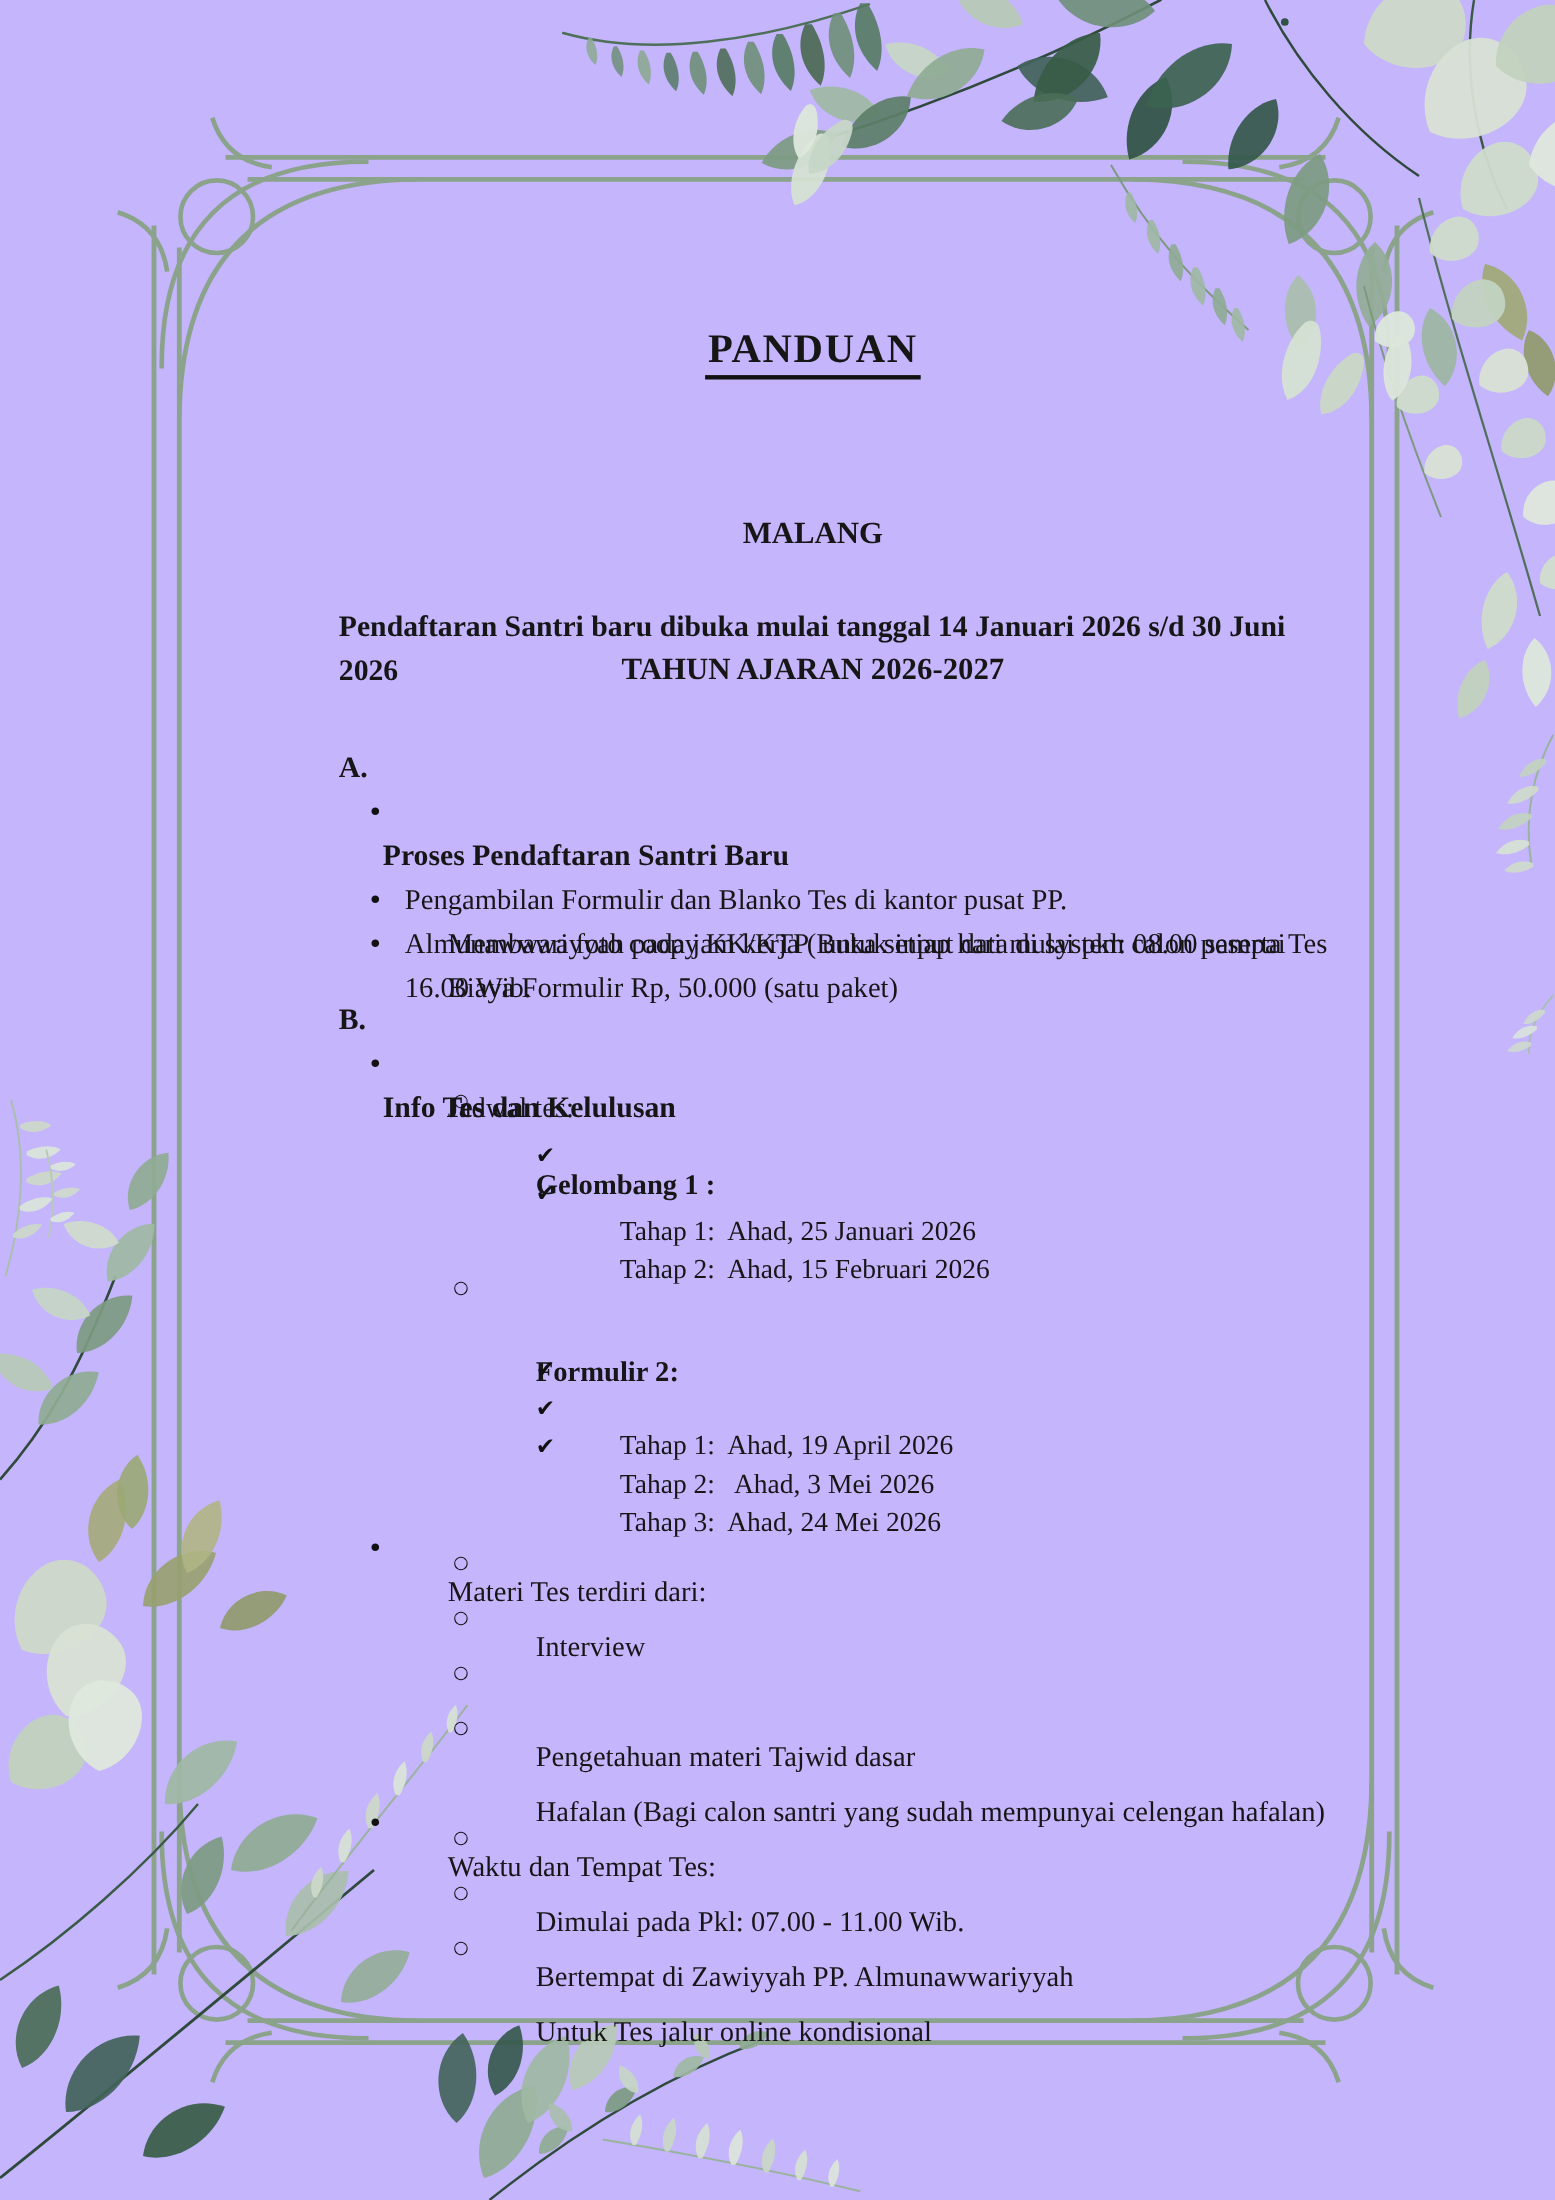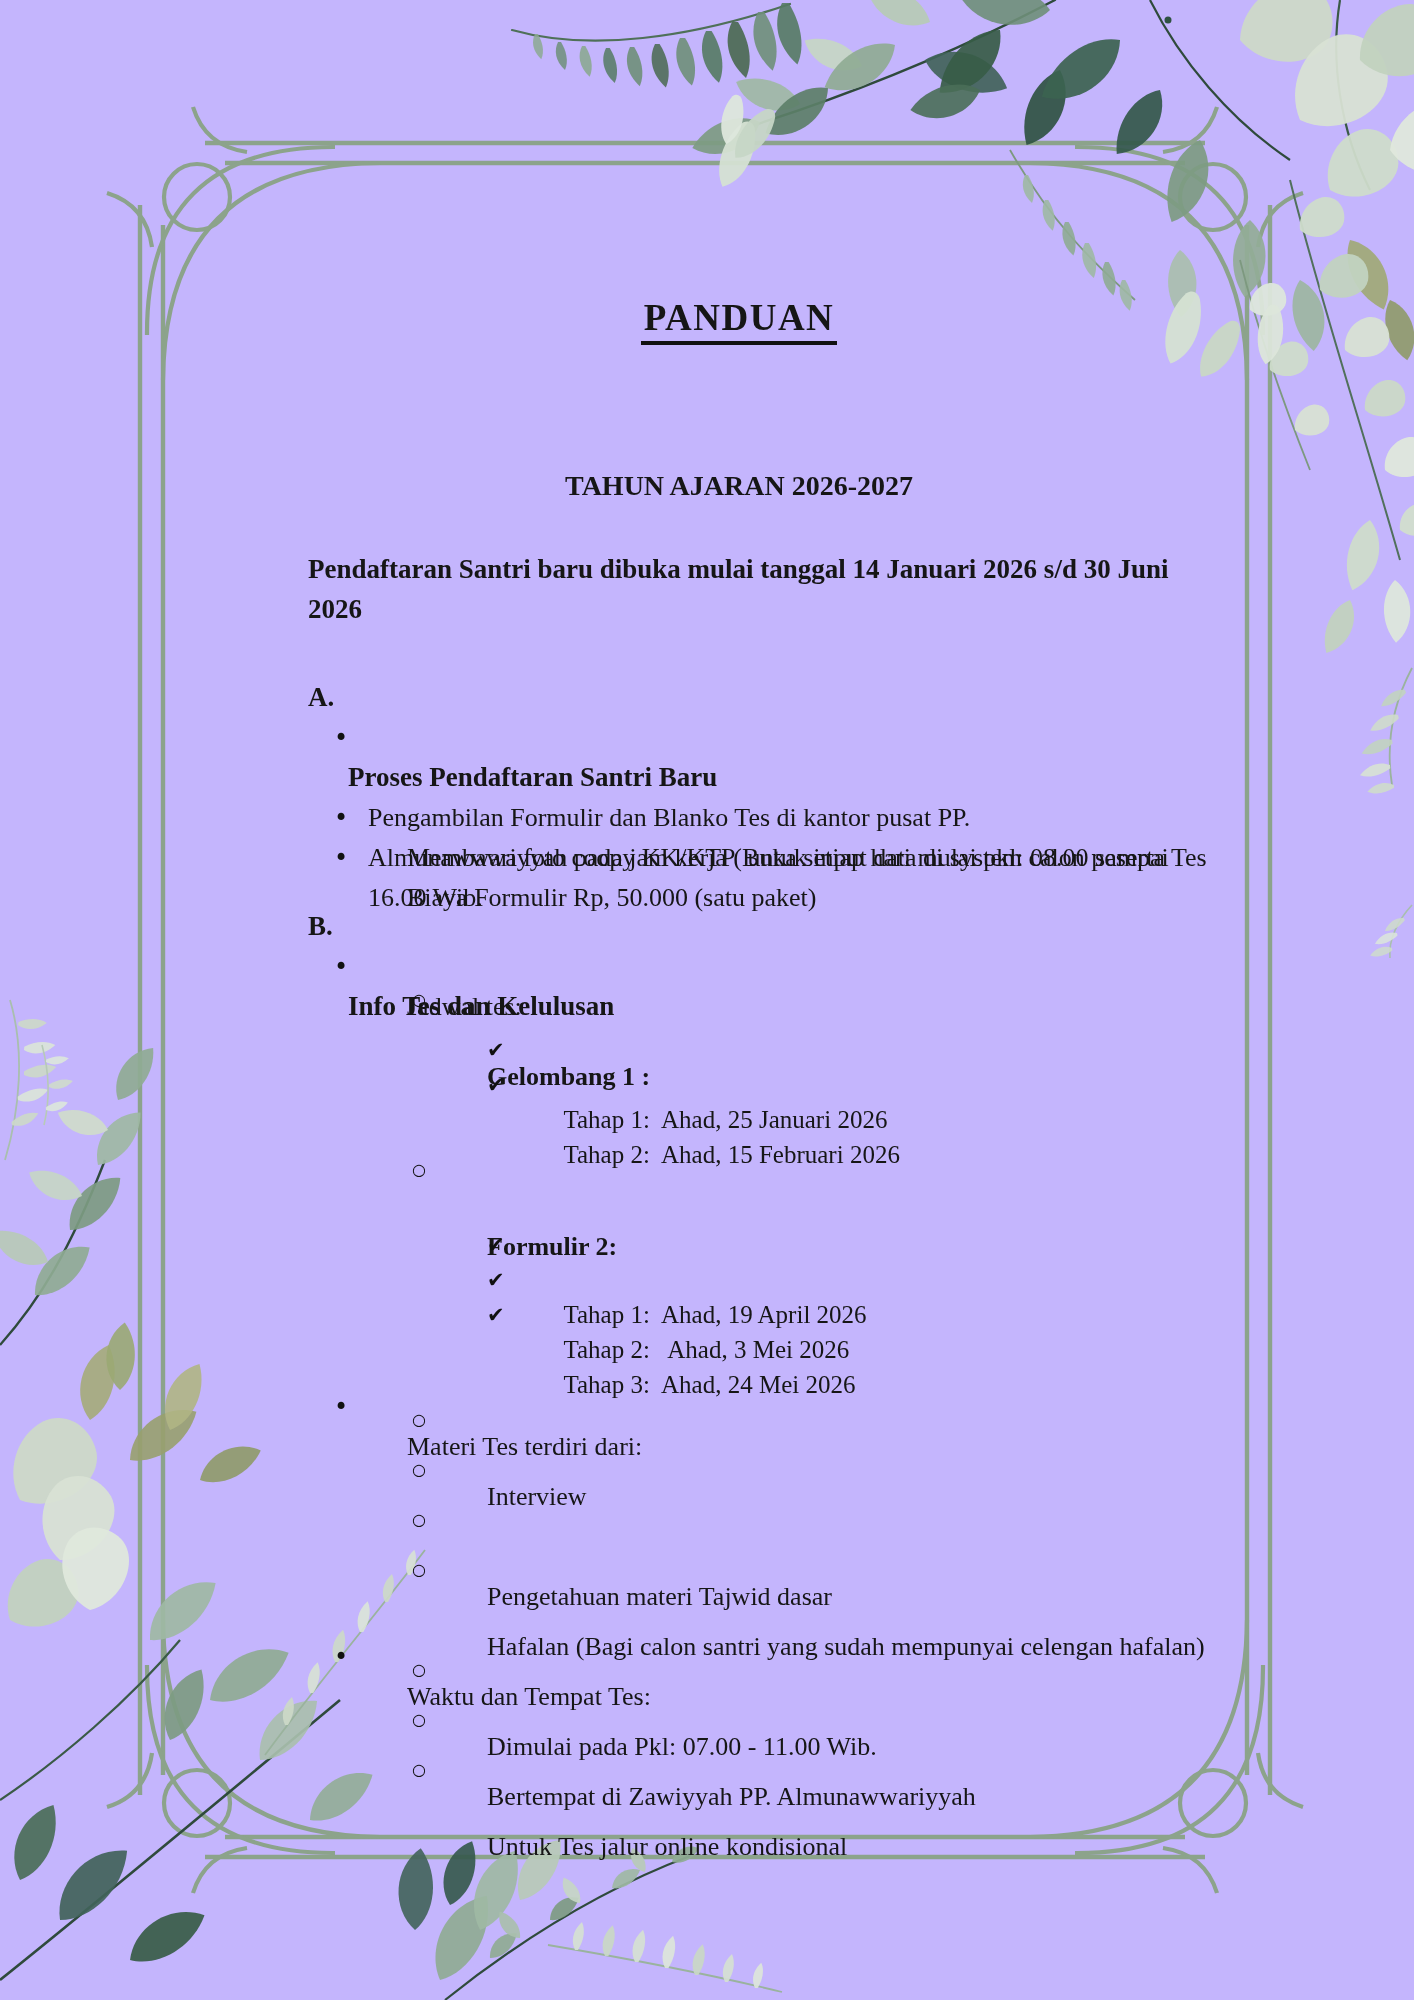--- a/index.html
+++ b/index.html
@@ -238,20 +238,21 @@
     </g>
   </svg>
 
   <div class="content">
 
     <div class="title" style="top:296px">
       <span>PANDUAN</span>
     </div>
 
     <div class="row center heading b" style="top:383px">
+      <div>MALANG</div>
       <div>TAHUN AJARAN 2026-2027</div>
     </div>
 
     <div class="row intro b" style="top:549px">Pendaftaran Santri baru dibuka mulai tanggal 14 Januari 2026 s/d 30 Juni  2026</div>
 
     <div class="row sec b" style="top:637px;font-size:27px">
       <span class="lab">A.</span>
       <span class="stx">Proses Pendaftaran Santri Baru</span>
     </div>
 

